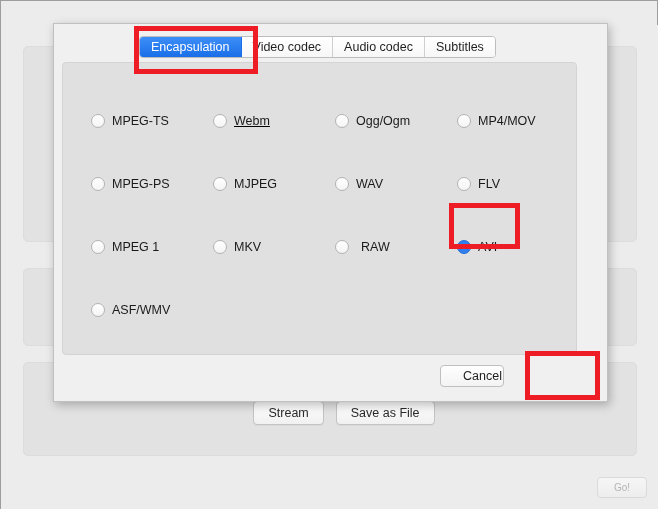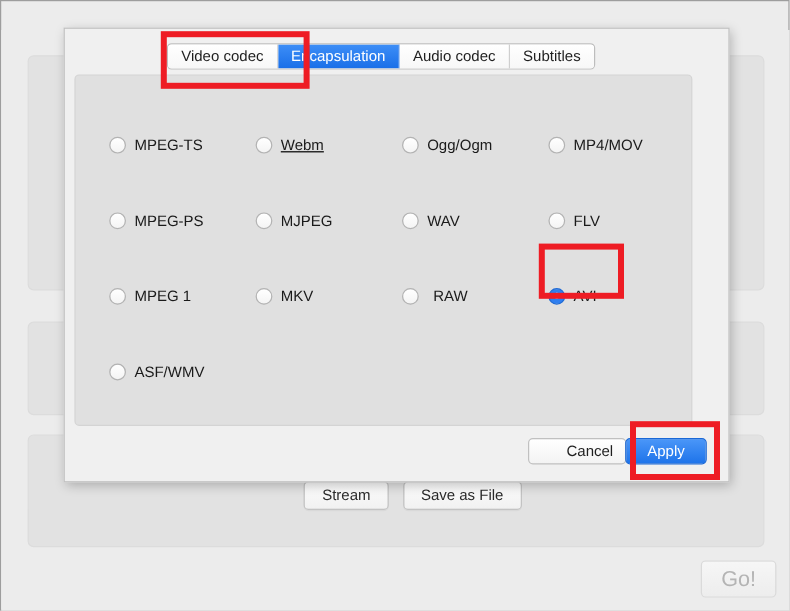--- a/index.html
+++ b/index.html
@@ -100,21 +100,21 @@
     box-shadow: 0 1px 0 rgba(0,0,0,0.04);
   }
 
   .go-btn {
     position: absolute;
     right: 12px; bottom: 12px;
     background: linear-gradient(to bottom, #f6f6f6 0%, #ededed 100%);
     border: 1px solid #dadada;
     border-radius: 4px;
     padding: 4px 16px;
-    font-size: 18px;
+    font-size: 10px;
     color: #b4b4b4;
     margin-left: 26px;
   }
 
   
   .dialog {
     position: absolute;
     left: 53px; top: 23px;
     width: 555px; height: 379px;
     background: #f0f0f0;
@@ -202,21 +202,21 @@
     height: 22px;
     display: flex;
     align-items: center;
     justify-content: center;
     font-size: 12.5px;
     color: #1f1f1f;
     padding: 0 12px;
     white-space: nowrap;
   }
   .btn-save-profile { left: 20px; top: 341px; }
-  .btn-cancel       { left: 386px; top: 341px; width: 82px; padding-left: 33px; }
+  .btn-cancel       { left: 386px; top: 341px; width: 64px; padding-left: 33px; }
   .btn-apply {
     left: 467px; top: 341px; width: 68px;
     background: linear-gradient(to bottom, #4a96f8 0%, #1e74ea 100%);
     border-color: #1a68d6;
     color: #ffffff;
   }
 
   
   .red-box {
     position: absolute;
@@ -252,22 +252,22 @@
       <div class="bg-btn">Save as File</div>
     </div>
 
     <div class="go-btn">Go!</div>
   </div>
 </div>
 
 <div class="dialog">
 
   <div class="tabbar">
+    <div class="tab active">Encapsulation</div>
     <div class="tab">Video codec</div>
-    <div class="tab active">Encapsulation</div>
     <div class="tab">Audio codec</div>
     <div class="tab">Subtitles</div>
   </div>
 
   <div class="content-box">
     <div class="radio-grid">
 
       <div class="radio-item" style="left:28px; top:51px;">
         <span class="radio"></span>
         <span class="radio-label">MPEG-TS</span>
@@ -321,18 +321,17 @@
 
       <div class="radio-item" style="left:28px; top:240px;">
         <span class="radio"></span>
         <span class="radio-label">ASF/WMV</span>
       </div>
 
     </div>
   </div>
 
   <div class="dlg-btn btn-cancel">Cancel</div>
-  <div class="dlg-btn btn-apply">Apply</div>
 </div>
 
 <div class="red-box red-tab"></div>
 <div class="red-box red-avi"></div>
 <div class="red-box red-apply"></div>
 
 </body></html>

